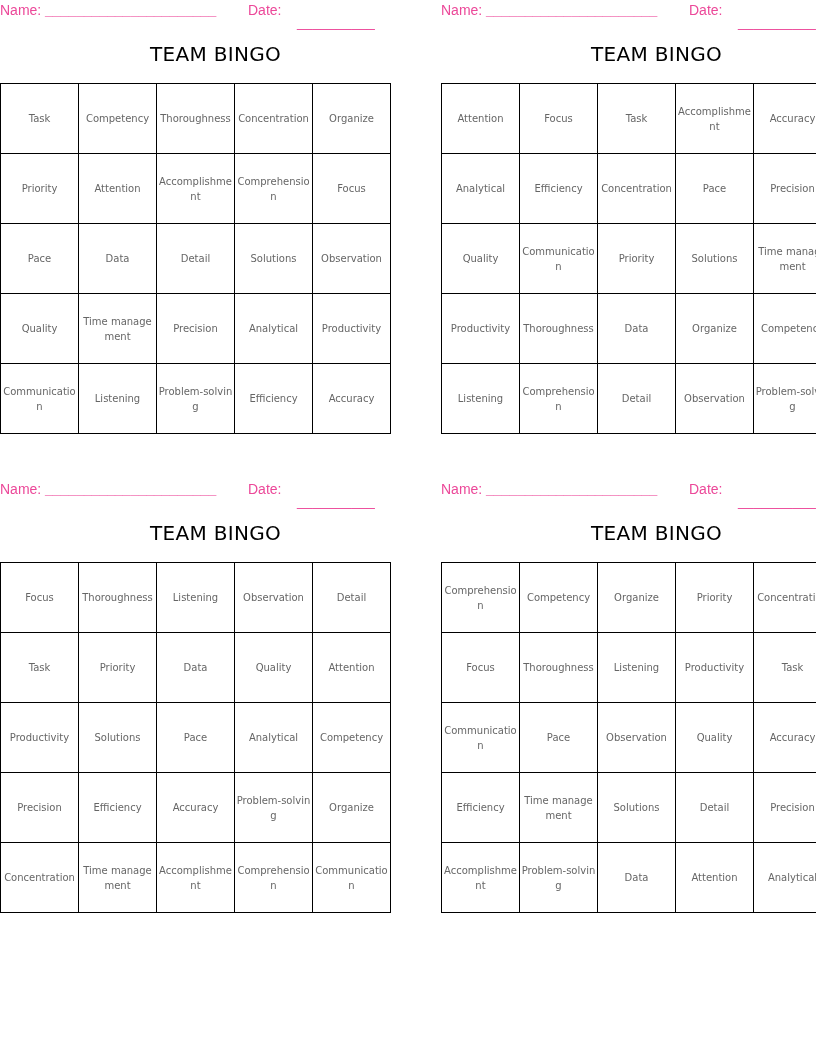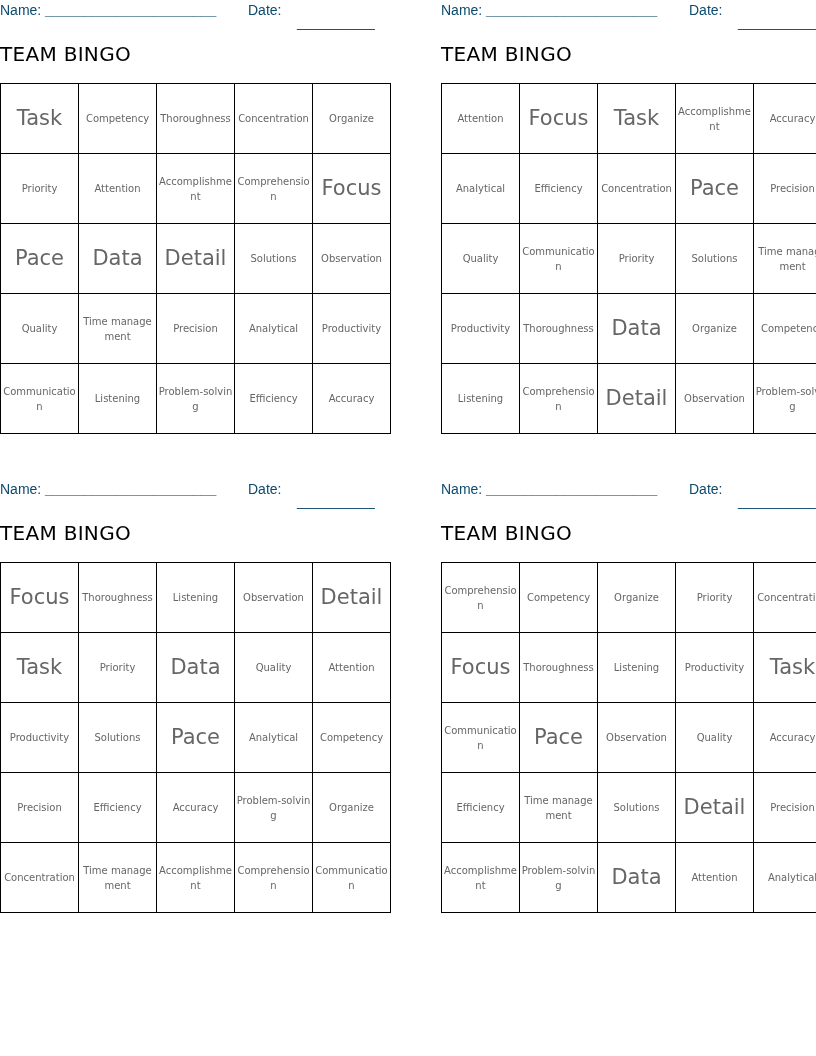--- a/index.html
+++ b/index.html
@@ -1,26 +1,26 @@
 <!DOCTYPE html>
 <html><head>
   <meta charset="utf-8">
   <style>
     html, body { margin: 0; padding: 0; background: #ffffff; }
     body { width: 816px; height: 1056px; position: relative; overflow: hidden; font-family: "DejaVu Sans", sans-serif; }
     .card { position: absolute; width: 375px; height: 440px; }
-    .header-line { position: absolute; top: 2px; left: 0; width: 100%; height: 18px; font-family: "Liberation Sans", sans-serif; font-size: 14px; color: #0c4a6e; white-space: nowrap; }
+    .header-line { position: absolute; top: 2px; left: 0; width: 100%; height: 18px; font-family: "Liberation Sans", sans-serif; font-size: 14px; color: #ec4899; white-space: nowrap; }
     .name-label { position: absolute; left: 0; top: 0; }
     .name-blank { position: absolute; left: 45px; top: 0; font-weight: bold; }
     .date-label { position: absolute; left: 248px; top: 0; }
     .date-blank { position: absolute; left: 297px; top: 12px; }
-    .title { position: absolute; top: 42px; left: 0; width: 375px; text-align: left; font-family: "DejaVu Sans", sans-serif; font-size: 20px; color: #000; letter-spacing: 0.3px; }
+    .title { position: absolute; top: 42px; left: 0; width: 375px; text-align: center; font-family: "DejaVu Sans", sans-serif; font-size: 20px; color: #000; letter-spacing: 0.3px; padding-left: 28px; }
     table.grid { position: absolute; top: 83px; left: 0; border-collapse: collapse; table-layout: fixed; width: 375px; }
     table.grid td { border: 1.3px solid #000; width: 75px; height: 69px; padding: 0 1px; text-align: center; vertical-align: middle; color: #666; font-family: "DejaVu Sans", sans-serif; font-size: 10px; line-height: 15px; word-break: break-all; overflow: hidden; }
-    table.grid td.big { font-size: 21px; }
+    table.grid td.big { font-size: 10px; }
   </style>
 </head>
 <body>
 
 <div id="sheet">
     <div class="card" style="left: 0px; top: 0px;">
     <div class="header-line">
       <span class="name-label">Name:</span>
       <span class="name-blank">______________________</span>
       <span class="date-label">Date:</span>

